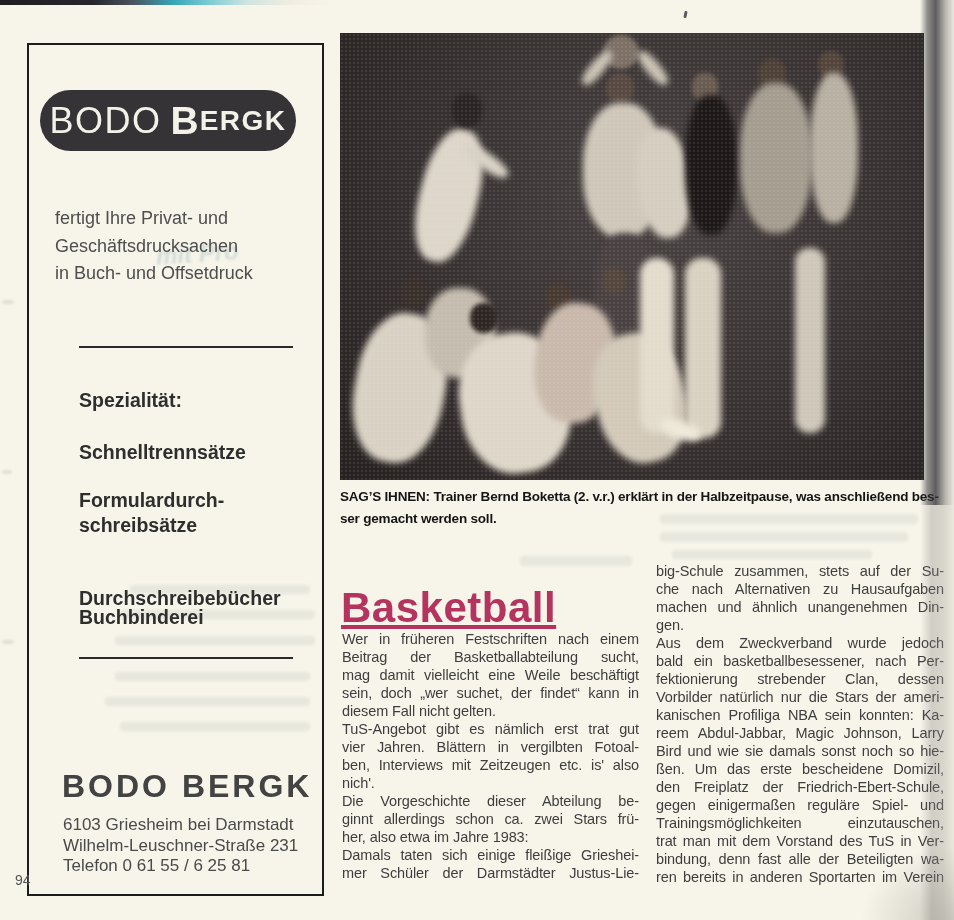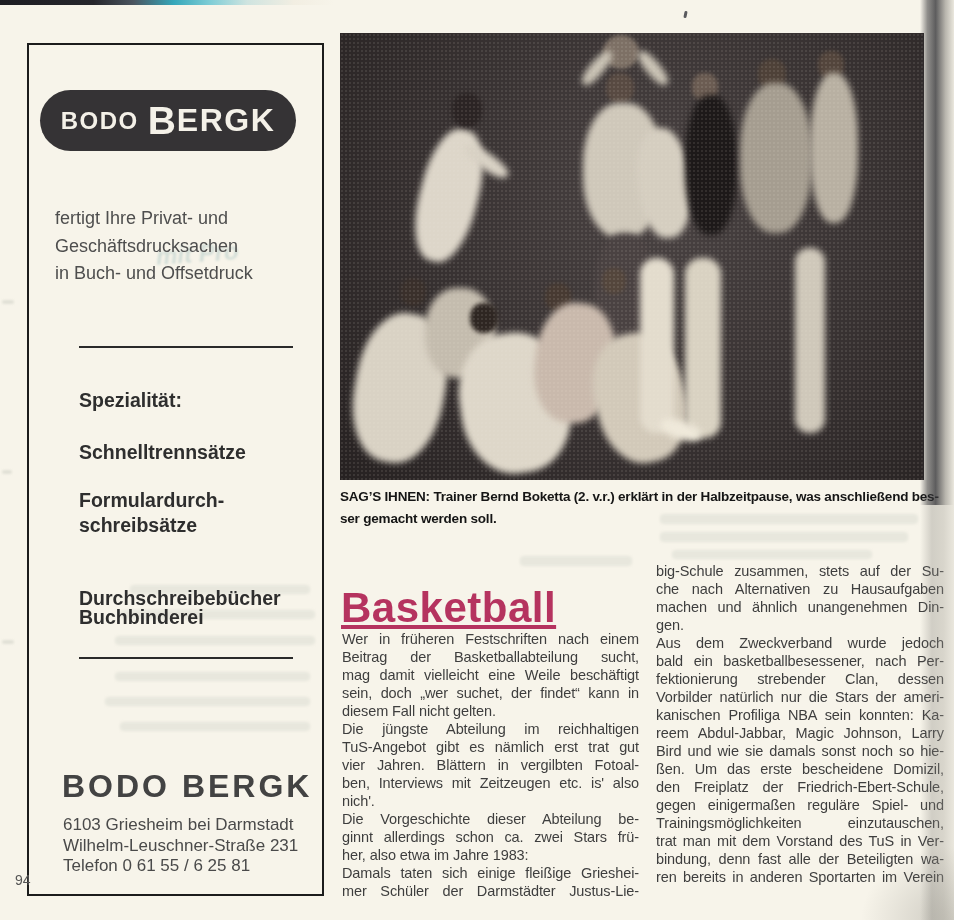--- a/index.html
+++ b/index.html
@@ -24,23 +24,23 @@
     background:radial-gradient(ellipse at 100% 100%,rgba(120,118,110,0.35) 0%,rgba(120,118,110,0) 70%);}
   .ghost-bar{position:absolute;background:rgba(120,138,128,0.12);filter:blur(1.5px);border-radius:4px;z-index:1;}
   .ghost-dash{position:absolute;background:rgba(130,138,128,0.18);filter:blur(1px);border-radius:2px;z-index:1;}
   .ghost-watermark{position:absolute;left:156px;top:240px;font-size:24px;font-weight:700;font-style:italic;
     color:rgba(110,160,165,0.28);filter:blur(1.2px);transform:rotate(-4deg);z-index:1;}
 
   
   .ad-box{position:absolute;left:27px;top:43px;width:293px;height:849px;border:2px solid #1c1c1c;z-index:2;}
   .logo-pill{position:absolute;left:11px;top:45px;width:256px;height:61px;background:#353335;border-radius:32px;
     display:flex;align-items:center;justify-content:center;}
-  .logo-pill .w1{color:#f4f1e8;font-weight:700;font-size:24px;letter-spacing:1.5px;text-align:right;}
+  .logo-pill .w1{color:#f4f1e8;font-weight:400;font-size:36px;letter-spacing:1.5px;text-align:right;}
   .logo-pill .big{color:#f4f1e8;font-weight:700;font-size:39px;letter-spacing:1px;margin-left:9px;line-height:1;}
-  .logo-pill .w2{color:#f4f1e8;font-weight:700;font-size:32px;letter-spacing:1.5px;}
+  .logo-pill .w2{color:#f4f1e8;font-weight:700;font-size:28px;letter-spacing:1.5px;}
   .ad-tagline{position:absolute;left:26px;top:160px;font-size:18px;line-height:27.5px;color:#4e4e4e;}
   .ad-rule{position:absolute;left:50px;width:214px;height:2px;background:#2a2a2a;}
   .rule1{top:301px;} .rule2{top:612px;}
   .spec-head{position:absolute;left:50px;top:344px;font-size:19.5px;font-weight:700;color:#2e2e2e;}
   .spec-item{position:absolute;left:50px;font-size:19.5px;font-weight:700;color:#2e2e2e;line-height:25px;}
   .si0{top:395px;} .si1{top:443px;} .si2{top:516px;margin-top:25px;} .si3{top:560px;}
   .company{position:absolute;left:33px;top:723px;font-size:32px;font-weight:700;letter-spacing:3px;color:#434343;}
   .address{position:absolute;left:34px;top:770px;font-size:17px;line-height:20.5px;color:#4a4a4a;}
   .page-num{position:absolute;left:15px;top:872px;font-size:14px;color:#555;z-index:2;}
 
@@ -154,21 +154,20 @@
 </div>
 
 <h1 class="title" data-interactable="false">Basketball</h1>
 
 <div class="col col1" data-interactable="false">
   <div class="ln" data-interactable="false">Wer in früheren Festschriften nach einem</div>
   <div class="ln" data-interactable="false">Beitrag der Basketballabteilung sucht,</div>
   <div class="ln" data-interactable="false">mag damit vielleicht eine Weile beschäftigt</div>
   <div class="ln" data-interactable="false">sein, doch „wer suchet, der findet“ kann in</div>
   <div class="ln end" data-interactable="false">diesem Fall nicht gelten.</div>
-  <div class="ln" data-interactable="false">Die jüngste Abteilung im reichhaltigen</div>
   <div class="ln" data-interactable="false">TuS-Angebot gibt es nämlich erst trat gut</div>
   <div class="ln" data-interactable="false">vier Jahren. Blättern in vergilbten Fotoal-</div>
   <div class="ln" data-interactable="false">ben, Interviews mit Zeitzeugen etc. is' also</div>
   <div class="ln end" data-interactable="false">nich'.</div>
   <div class="ln" data-interactable="false">Die Vorgeschichte dieser Abteilung be-</div>
   <div class="ln" data-interactable="false">ginnt allerdings schon ca. zwei Stars frü-</div>
   <div class="ln end" data-interactable="false">her, also etwa im Jahre 1983:</div>
   <div class="ln" data-interactable="false">Damals taten sich einige fleißige Grieshei-</div>
   <div class="ln" data-interactable="false">mer Schüler der Darmstädter Justus-Lie-</div>
 </div>

